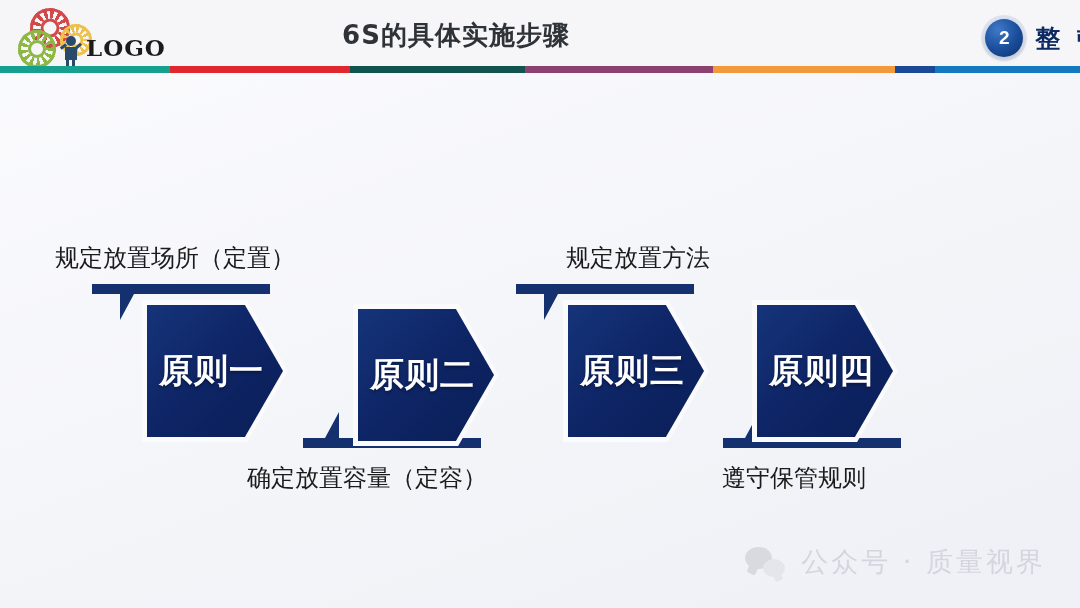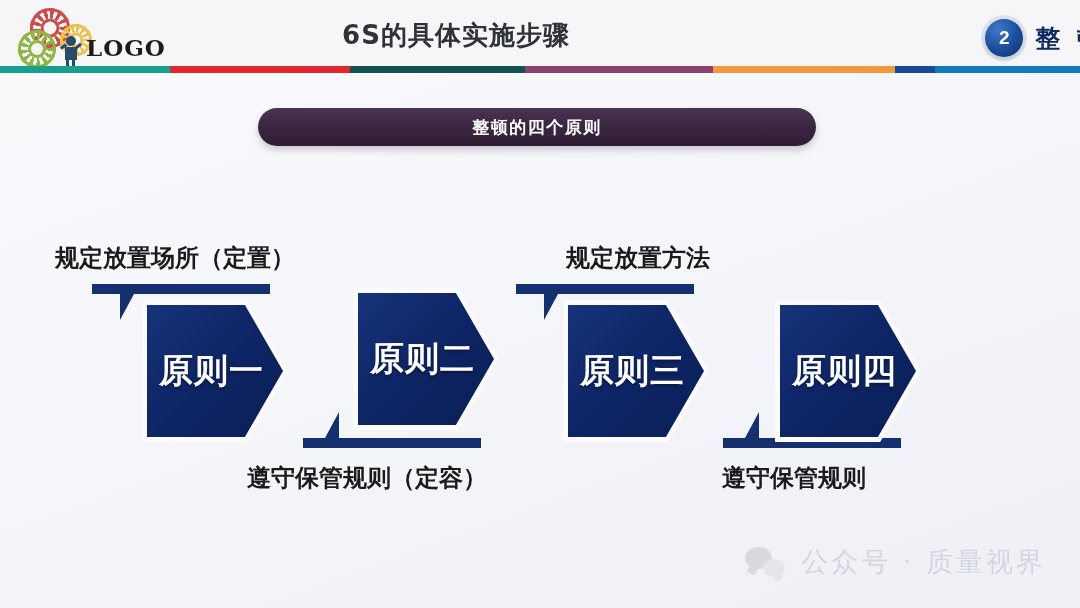--- a/index.html
+++ b/index.html
@@ -91,21 +91,21 @@
     -webkit-clip-path:polygon(0 0, 72% 0, 100% 50%, 72% 100%, 0 100%);
     clip-path:polygon(0 0, 72% 0, 100% 50%, 72% 100%, 0 100%);
     display:flex;align-items:center;justify-content:flex-start;
   }
   .arrow-label{
     color:#fff;font-size:34px;font-weight:bold;letter-spacing:1px;margin-left:12px;
     font-family:"DejaVu Sans","Liberation Sans",sans-serif;
     text-shadow:0 2px 3px rgba(0,0,0,.35);
   }
   .caption{
-    position:absolute;font-size:24px;font-weight:bold;color:#1b1b1b;white-space:nowrap;
+    position:absolute;font-size:24px;font-weight:normal;color:#1b1b1b;white-space:nowrap;
     font-family:"DejaVu Sans","Liberation Sans",sans-serif;
   }
 
   
   #watermark{position:absolute;right:34px;bottom:28px;display:flex;align-items:center;gap:16px;opacity:.85;}
   #wechat-icon{position:relative;width:40px;height:30px;}
   #wechat-icon .b1{position:absolute;left:0;top:0;width:27px;height:22px;border-radius:50%;background:#d4d6dd;}
   #wechat-icon .b1:after{content:"";position:absolute;left:3px;bottom:-5px;width:9px;height:9px;
      background:#d4d6dd;transform:rotate(25deg);border-radius:2px;}
   #wechat-icon .b2{position:absolute;right:0;bottom:0;width:22px;height:18px;border-radius:50%;background:#e2e4ea;}
@@ -153,59 +153,56 @@
         <i style="width: 170px; background: rgb(23, 160, 143);"></i>
         <i style="width: 180px; background: rgb(224, 39, 47);"></i>
         <i style="width: 175px; background: rgb(16, 83, 79);"></i>
         <i style="width: 188px; background: rgb(140, 66, 112);"></i>
         <i style="width: 182px; background: rgb(242, 152, 61);"></i>
         <i style="width: 40px; background: rgb(26, 74, 151);"></i>
         <i style="width: 145px; background: rgb(20, 121, 191);"></i>
       </div>
   </div>
 
-  <div id="banner">
-    <span id="banner-text">整顿的四个原则</span>
-  </div>
 
   <div id="flow">
       <div class="node">
         <div class="connector" style="left: 92px; top: 284px; width: 178px;"></div>
         <div class="conn-tri down" style="left: 120px; top: 294px;"></div>
         <div class="arrow-shell" style="left: 142px; top: 300px;">
           <div class="arrow-body">
             <span class="arrow-label">原则一</span>
           </div>
         </div>
         <div class="caption" style="left: 55px; top: 242px;">规定放置场所（定置）</div>
       </div>
       <div class="node">
         <div class="connector" style="left: 303px; top: 438px; width: 178px;"></div>
         <div class="conn-tri up" style="left: 325px; top: 412px;"></div>
-        <div class="arrow-shell" style="left: 353px; top: 288px;">
+        <div class="arrow-shell" style="left: 353px; top: 304px;">
           <div class="arrow-body">
             <span class="arrow-label">原则二</span>
           </div>
         </div>
-        <div class="caption" style="left: 247px; top: 462px;">遵守保管规则（定容）</div>
+        <div class="caption" style="left: 247px; top: 462px;">确定放置容量（定容）</div>
       </div>
       <div class="node">
         <div class="connector" style="left: 516px; top: 284px; width: 178px;"></div>
         <div class="conn-tri down" style="left: 544px; top: 294px;"></div>
         <div class="arrow-shell" style="left: 563px; top: 300px;">
           <div class="arrow-body">
             <span class="arrow-label">原则三</span>
           </div>
         </div>
         <div class="caption" style="left: 518px; top: 242px; margin-left: 48px;">规定放置方法</div>
       </div>
       <div class="node">
         <div class="connector" style="left: 723px; top: 438px; width: 178px;"></div>
         <div class="conn-tri up" style="left: 745px; top: 412px;"></div>
-        <div class="arrow-shell" style="left: 775px; top: 300px;">
+        <div class="arrow-shell" style="left: 752px; top: 300px;">
           <div class="arrow-body">
             <span class="arrow-label">原则四</span>
           </div>
         </div>
         <div class="caption" style="left: 706px; top: 462px; margin-left: 16px;">遵守保管规则</div>
       </div>
     </div>
 
   <div id="watermark">
     <div id="wechat-icon">

